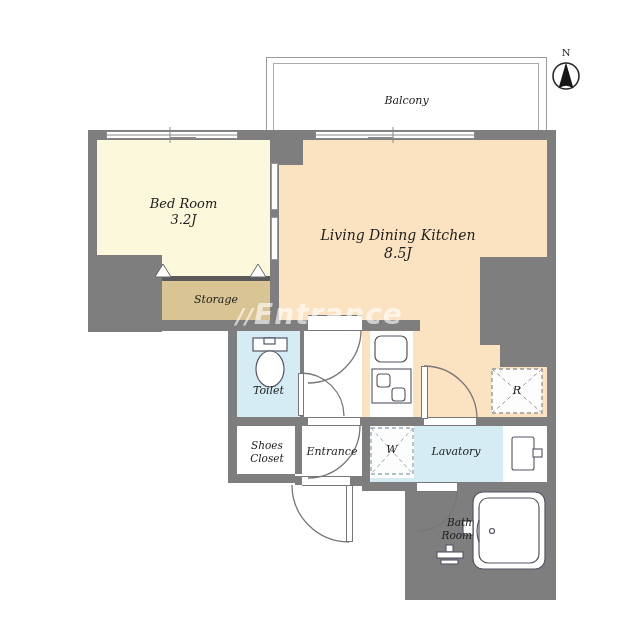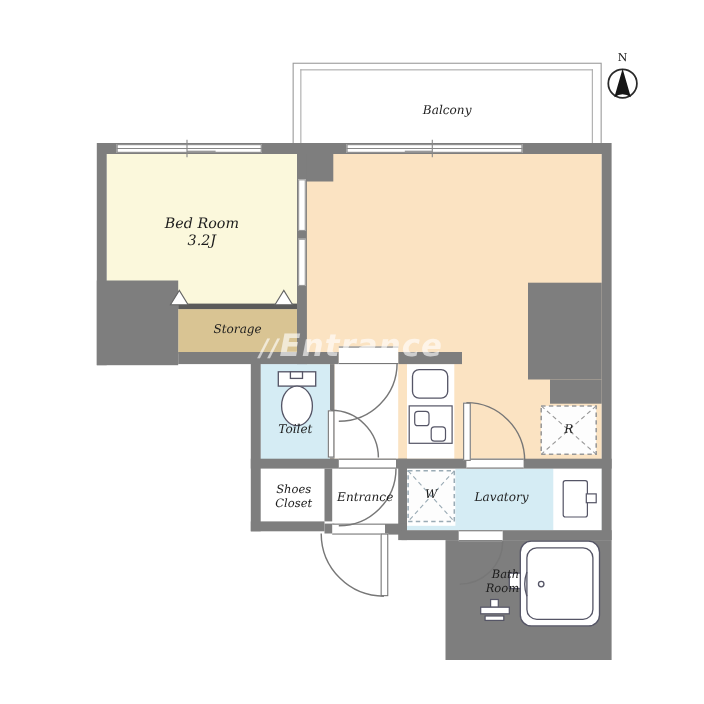--- a/index.html
+++ b/index.html
@@ -151,20 +151,22 @@
   </svg>
 
   <div class="label" style="left:266px;top:94px;width:281px;font-size:11px;"><span>Balcony</span></div>
   <div class="label" style="left:558px;top:47px;width:16px;font-size:10px;font-style:normal;"><span>N</span></div>
 
   <div class="label" style="left:97px;top:196px;width:173px;font-size:13px;">
     <div>Bed Room</div>
       <div>3.2J</div>
   </div>
   <div class="label" style="left:278px;top:227px;width:240px;font-size:14px;">
+    <div>Living Dining Kitchen</div>
+      <div>8.5J</div>
   </div>
   <div class="label" style="left:162px;top:293px;width:108px;font-size:11px;"><span>Storage</span></div>
   <div class="label" style="left:237px;top:384px;width:63px;font-size:11px;"><span>Toilet</span></div>
   <div class="label" style="left:238px;top:439px;width:58px;font-size:10.5px;">
     <div>Shoes</div>
       <div>Closet</div>
   </div>
   <div class="label" style="left:302px;top:445px;width:60px;font-size:11px;"><span>Entrance</span></div>
   <div class="label" style="left:371px;top:443px;width:42px;font-size:11px;"><span>W</span></div>
   <div class="label" style="left:396px;top:445px;width:120px;font-size:11px;"><span>Lavatory</span></div>

